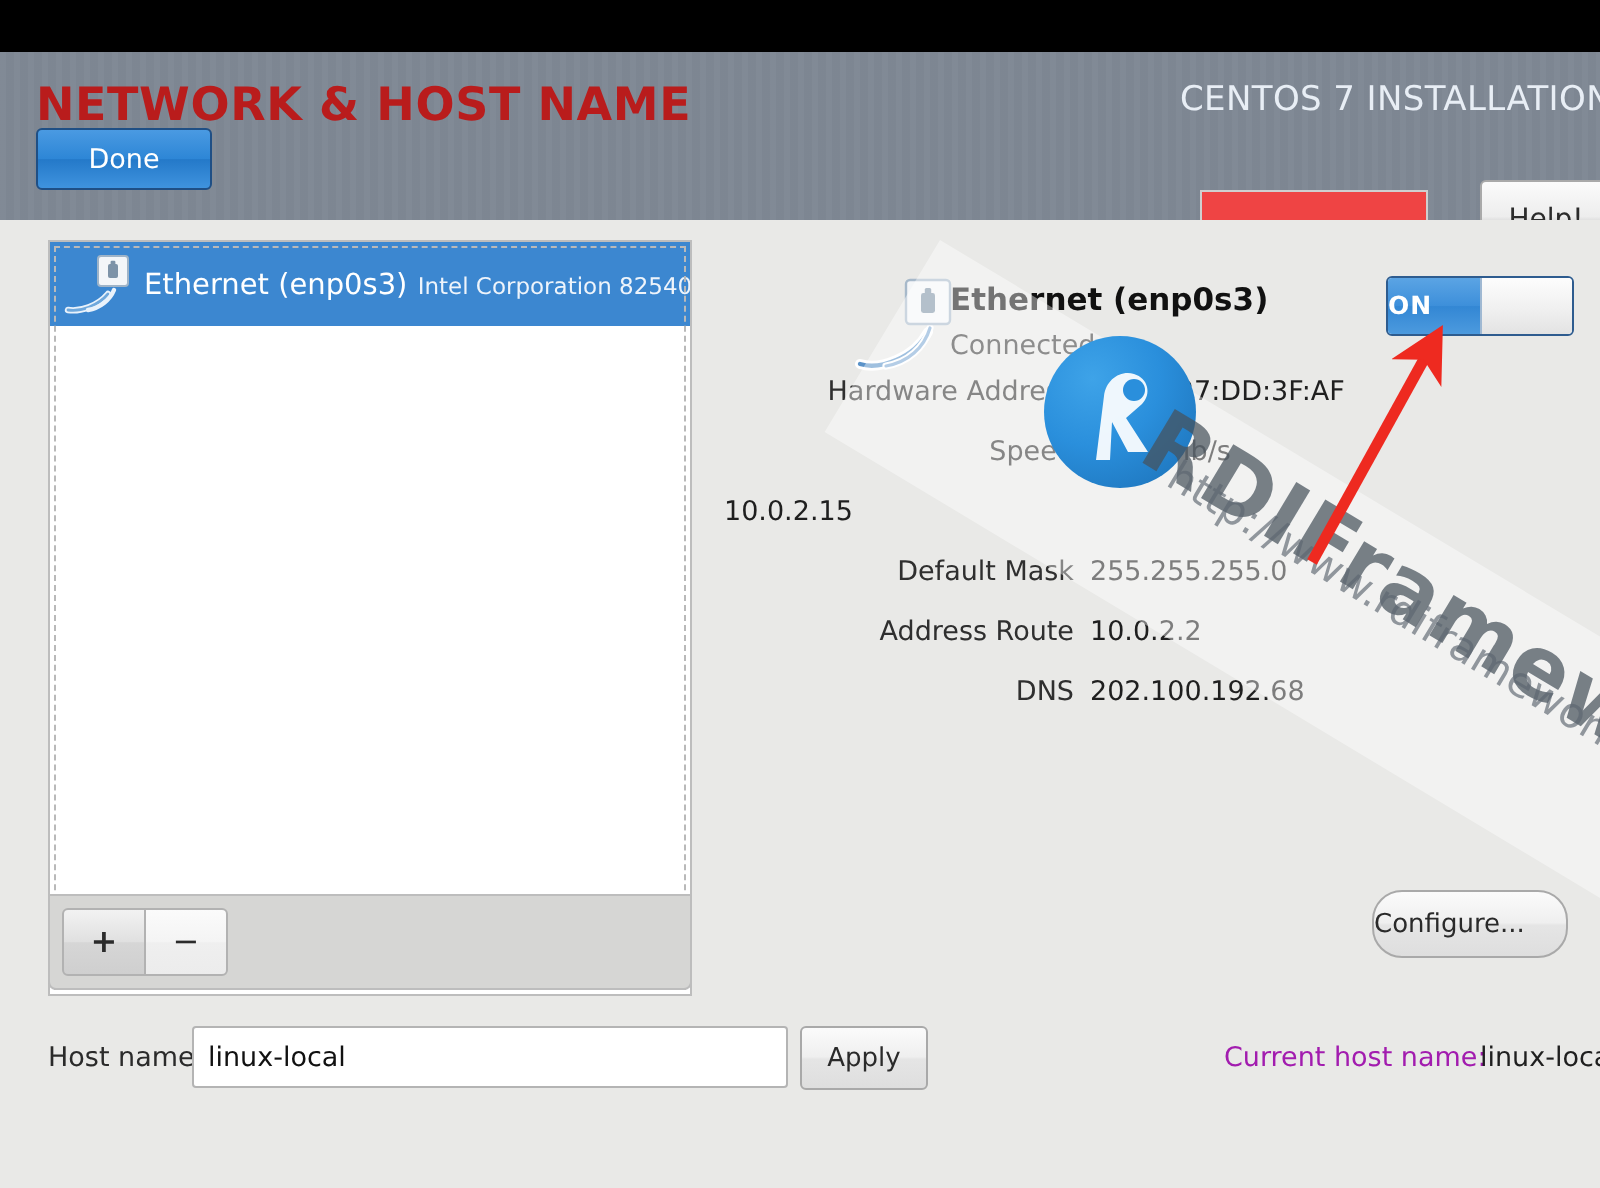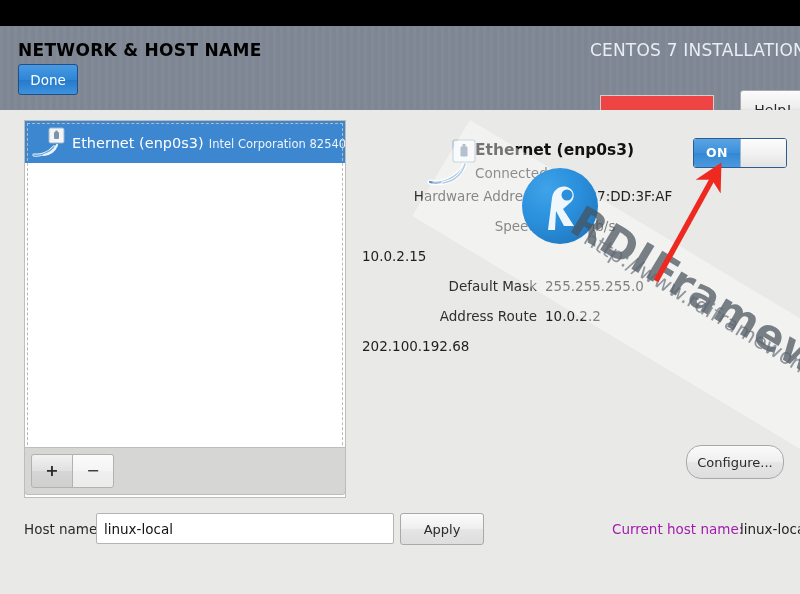--- a/index.html
+++ b/index.html
@@ -54,43 +54,43 @@
       repeating-linear-gradient(90deg,
         rgba(255,255,255,0.025) 0px,
         rgba(255,255,255,0.025) 3px,
         rgba(0,0,0,0.02) 3px,
         rgba(0,0,0,0.02) 7px);
     opacity:.7;
   }
   .header-title {
     position: absolute;
     left: 18px; top: 14px;
-    color: #000000;
-    font-size: 17px;
+    color: #b91c1c;
+    font-size: 23px;
     font-weight: bold;
     letter-spacing: .3px;
     white-space: nowrap;
     z-index: 3;
     text-align: center;
   }
   .header-right {
     position: absolute;
     right: -6px; top: 14px;
     color: #e8eef5;
     font-size: 17px;
     font-weight: normal;
     letter-spacing: .2px;
     white-space: nowrap;
     z-index: 3;
   }
 
   .done-button {
     position: absolute;
     left: 18px; top: 38px;
-    width: 60px; height: 31px;
+    width: 88px; height: 31px;
     border: 1px solid #1f4f85;
     border-radius: 3px;
     background: linear-gradient(180deg, #4a9ae2 0%, #2d86d6 50%, #2479c9 51%, #3f93de 100%);
     color: #ffffff;
     font-size: 13.5px;
     line-height: 31px;
     text-align: center;
     box-sizing: border-box;
     cursor: pointer;
     z-index: 3;
@@ -284,21 +284,20 @@
     cursor: pointer;
     overflow: hidden;
   }
   .switch-on {
     width: 50%;
     background: linear-gradient(180deg, #5ba4e4 0%, #3d8fda 50%, #3387d4 51%, #4c9ade 100%);
     color: #ffffff;
     font-size: 12.5px;
     font-weight: bold;
     line-height: 28px;
-    text-align: center;
     letter-spacing: .5px;
   }
   .switch-knob {
     width: 50%;
     background: linear-gradient(180deg, #fdfdfd 0%, #f0f0f0 55%, #e3e3e3 100%);
     border-left: 1px solid #9fb8d2;
     box-sizing: border-box;
   }
 
   .prop-table {
@@ -329,21 +328,21 @@
   .configure-button {
     position: absolute;
     left: 686px; top: 335px;
     width: 98px; height: 34px;
     border: 1px solid #a9a9a9;
     border-radius: 15px;
     background: linear-gradient(180deg, #fbfbfb 0%, #efefef 48%, #e5e5e5 52%, #dedede 100%);
     color: #2a2a2a;
     font-size: 13px;
     line-height: 34px;
-    text-align: center;
+    text-align: left;
     box-sizing: border-box;
     cursor: pointer;
   }
 
   
   .hostname-label {
     position: absolute;
     left: 24px; top: 411px;
     font-size: 13.5px;
     color: #2b2b2b;
@@ -358,21 +357,21 @@
     font-family: "DejaVu Sans", "Liberation Sans", sans-serif;
     font-size: 13.5px;
     color: #111;
     padding: 0 7px;
     box-sizing: border-box;
     outline: none;
   }
   .apply-button {
     position: absolute;
     left: 400px; top: 403px;
-    width: 84px; height: 32px;
+    width: 64px; height: 32px;
     border: 1px solid #a9a9a9;
     border-radius: 3px;
     background: linear-gradient(180deg, #fbfbfb 0%, #efefef 48%, #e5e5e5 52%, #dedede 100%);
     color: #2a2a2a;
     font-size: 13px;
     line-height: 32px;
     text-align: center;
     box-sizing: border-box;
     cursor: pointer;
   }
@@ -528,20 +527,21 @@
         </div>
         <div class="prop-row">
           <span class="prop-label">Default Mask</span>
           <span class="prop-value">255.255.255.0</span>
         </div>
         <div class="prop-row">
           <span class="prop-label">Address Route</span>
           <span class="prop-value">10.0.2.2</span>
         </div>
         <div class="prop-row">
+          <span class="prop-label">DNS</span>
           <span class="prop-value">202.100.192.68</span>
         </div>
       </div>
     </div>
 
     <div class="configure-button">Configure...</div>
 
     <div class="hostname-label">Host name:</div>
     <input class="hostname-input" type="text" value="linux-local" style="">
     <div class="apply-button">Apply</div>

